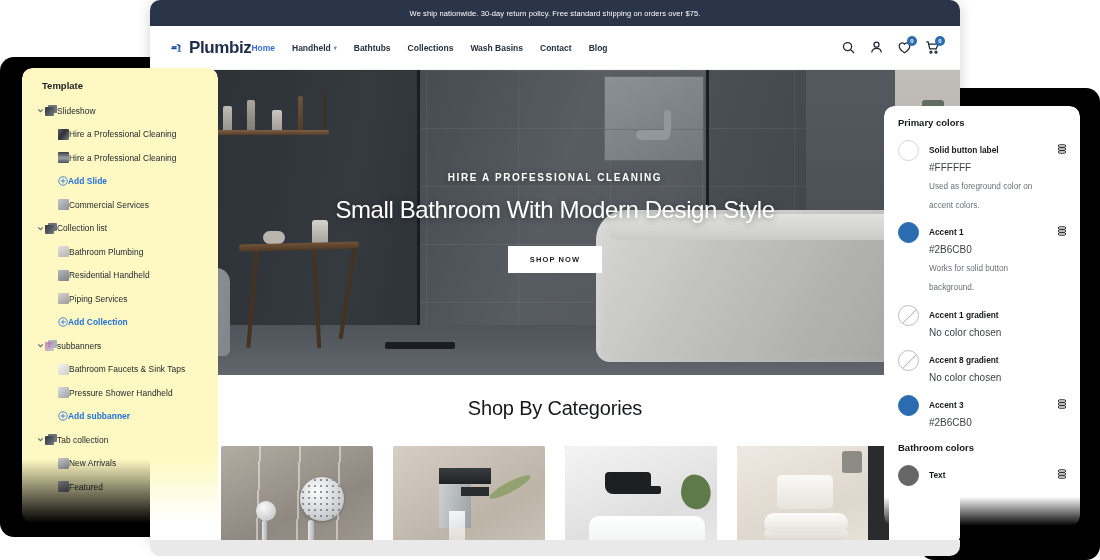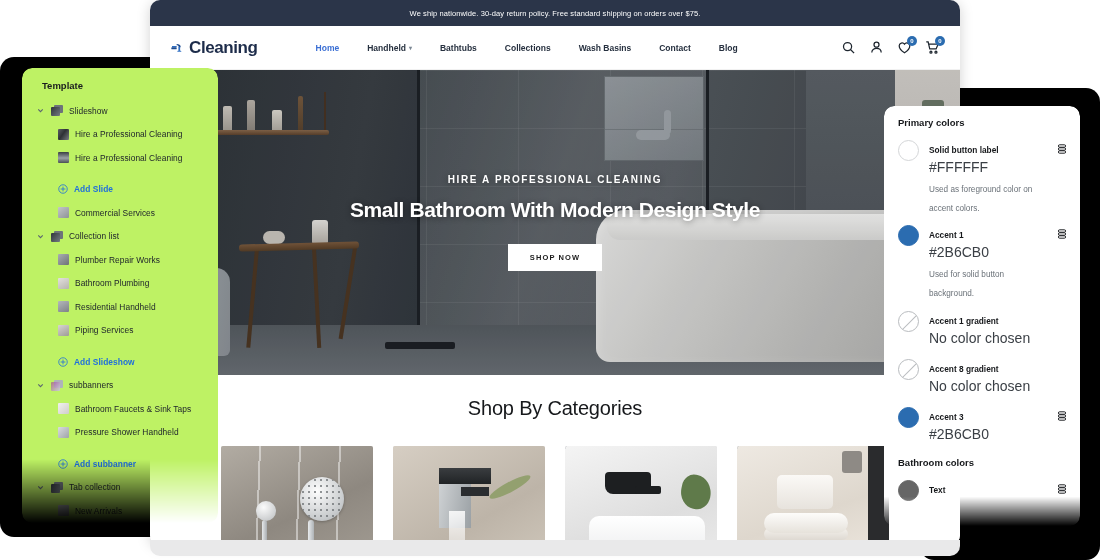--- a/index.html
+++ b/index.html
@@ -36,21 +36,21 @@
 
   
   .site-header {
     height:44px; background:#fff; display:flex; align-items:center;
     padding:0 20px; border-bottom:1px solid #f1f1f1;
   }
   .logo { display:flex; align-items:center; gap:3px; }
   .logo-mark { width:16px; height:16px; flex:0 0 auto; }
   .logo-text { font-size:17px; font-weight:700; color:#1d2c4a; letter-spacing:-.4px; }
 
-  .site-nav { display:flex; align-items:center; gap:28px; margin-left:58px; }
+  .site-nav { display:flex; align-items:center; gap:17px; }
   .nav-link {
     font-size:8.5px; font-weight:600; color:#26303f; white-space:nowrap;
     display:flex; align-items:center; gap:3px; cursor:pointer;
   }
   .nav-link.active { color:#3b6fd4; }
   .chev { font-size:6px; color:#7b8794; line-height:1; }
 
   .header-icons { margin-left:auto; display:flex; align-items:center; gap:13px; }
   .hicon { position:relative; width:15px; height:15px; cursor:pointer; }
   .hicon svg { display:block; }
@@ -155,21 +155,21 @@
   .hero-overlay { position:absolute; inset:0; background:rgba(0,0,0,.10); }
   .hero-content{
     position:absolute; inset:0; display:flex; flex-direction:column;
     align-items:center; justify-content:center; gap:0;
     text-shadow:0 1px 6px rgba(0,0,0,.45);
   }
   .hero-eyebrow{
     color:#fff; font-size:10px; font-weight:600; letter-spacing:1.6px; margin-bottom:12px;
   }
   .hero-title{
-    color:#fff; font-size:21px; font-weight:700; line-height:1.22;
+    color:#fff; font-size:24px; font-weight:400; line-height:1.22;
     text-align:left; max-width:520px; letter-spacing:-.4px;
   }
   .shop-btn{
     margin-top:22px; background:#fff; color:#1b1b1b;
     font-size:7.5px; font-weight:700; letter-spacing:1.1px;
     padding:9px 22px; cursor:pointer; border:none; text-shadow:none;
   }
 
   
   .cats { background:#fff; padding:22px 0 0; }
@@ -226,35 +226,35 @@
   .tl-seat2{position:absolute; left:18%; top:68%; width:84px; height:12px; border-radius:10px;
     background:linear-gradient(#f4f1ec,#ded9d2);}
   .tl-base{position:absolute; left:24%; top:80%; width:62px; height:30px; border-radius:6px;
     background:linear-gradient(#f7f4ef,#ddd8d1);}
   .tl-dark{position:absolute; right:0; top:0; width:14%; height:100%; background:#2a2b2d;}
   .tl-pot{position:absolute; right:18%; top:4%; width:20px; height:22px; background:#8e8a85; border-radius:3px;}
 
   
   #sidebar {
     position:absolute; left:22px; top:68px; width:196px; height:455px;
-    background:#bef264; border-radius:10px; overflow:hidden;
+    background:#fef9c3; border-radius:10px; overflow:hidden;
     box-shadow:0 3px 16px rgba(0,0,0,.20);
     -webkit-mask-image: linear-gradient(#000 86%, rgba(0,0,0,0) 100%);
             mask-image: linear-gradient(#000 86%, rgba(0,0,0,0) 100%);
   }
   .sb-title{
     font-size:9.5px; font-weight:700; color:#1a1c1e; padding:12px 0 8px 20px;
   }
   .sb-list{ padding:0 0 10px 0; }
   .sb-row{
-    display:flex; align-items:center; gap:6px;
+    display:flex; align-items:center; 
     height:23.5px; padding-left:14px; cursor:pointer; white-space:nowrap;text-align:center;
   }
   .sb-row.child{ padding-left:36px; }
-  .sb-row.addrow{ padding-left:36px;margin-top:8px; }
+  .sb-row.addrow{ padding-left:36px; }
   .sb-chev{
     width:9px; height:9px; flex:0 0 9px; color:#5c6670;
     display:flex; align-items:center; justify-content:center;
   }
   .sb-label{ font-size:8.4px; color:#20262c; letter-spacing:.05px; }
   .sb-label.group{ font-weight:500; }
   .sb-label.add{ color:#1f6fdc; font-weight:600; }
   .plus-ico{ width:10px; height:10px; flex:0 0 10px; }
 
   
@@ -297,21 +297,21 @@
   }
   .swatch.none{
     background:#fff; position:relative; overflow:hidden; border:1px solid #b9bcbf;
   }
   .swatch.none:after{
     content:""; position:absolute; left:-2px; top:9.5px; width:27px; height:1px;
     background:#b9bcbf; transform:rotate(-45deg);
   }
   .cp-text{ flex:1 1 auto; min-width:0; }
   .cp-name{ font-size:8.3px; font-weight:700; color:#16181b; line-height:1.45; }
-  .cp-hex{ font-size:14px; color:#3a3f45; line-height:1.5; }
+  .cp-hex{ font-size:10px; color:#3a3f45; line-height:1.5; }
   .cp-desc{ font-size:8.2px; color:#6a7178; line-height:1.55; }
   .cp-lib{ width:12px; height:12px; flex:0 0 12px; margin-top:4px; }
 </style>
 </head>
 <body>
 
 <div id="stage">
 
   <div class="backdrop" id="backdrop-left"></div>
   <div class="backdrop" id="backdrop-right"></div>
@@ -324,21 +324,21 @@
 
     <div class="site-header">
       <div class="logo">
         <svg class="logo-mark" viewBox="0 0 24 24">
           <path d="M3 9h7v2H3z" fill="#2f6fc4"></path>
           <path d="M10 6c3.5 0 6 1.6 6 4v1h-3v-1c0-1.1-1.3-2-3-2z" fill="#1d4b8f"></path>
           <rect x="12.6" y="10.4" width="2.6" height="6" fill="#2f6fc4"></rect>
           <rect x="2" y="11" width="8" height="3" rx="1" fill="#1d4b8f"></rect>
           <rect x="11" y="16" width="6" height="1.6" rx=".8" fill="#2f6fc4"></rect>
         </svg>
-        <span class="logo-text">Cleaning</span>
+        <span class="logo-text">Plumbiz</span>
       </div>
 
       <nav class="site-nav">
         <span class="nav-link active">
             <span>Home</span>
           </span>
         <span class="nav-link">
             <span>Handheld</span>
             <span class="chev">▾</span>
           </span>
@@ -522,41 +522,37 @@
               <path d="M3 4.5 6 7.5 9 4.5"></path>
             </svg>
         </span>
         <span class="grp-ico">
             <i class="back"></i>
             <i class="front"></i>
           </span>
         <span class="sb-label group">Collection list</span>
       </div>
       <div class="sb-row child">
-        <span class="thumb th-d"></span>
-        <span class="sb-label">Plumber Repair Works</span>
-      </div>
-      <div class="sb-row child">
         <span class="thumb th-e"></span>
         <span class="sb-label">Bathroom Plumbing</span>
       </div>
       <div class="sb-row child">
         <span class="thumb th-f"></span>
         <span class="sb-label">Residential Handheld</span>
       </div>
       <div class="sb-row child">
         <span class="thumb th-g"></span>
         <span class="sb-label">Piping Services</span>
       </div>
       <div class="sb-row addrow">
         <svg class="plus-ico" viewBox="0 0 20 20">
           <circle cx="10" cy="10" r="8.5" fill="none" stroke="#1f6fdc" stroke-width="1.6"></circle>
           <path d="M10 6v8M6 10h8" stroke="#1f6fdc" stroke-width="1.6" stroke-linecap="round"></path>
         </svg>
-        <span class="sb-label add">Add Slideshow</span>
+        <span class="sb-label add">Add Collection</span>
       </div>
 
       <div class="sb-row">
         <span class="sb-chev">
           <svg width="9" height="9" viewBox="0 0 12 12" fill="none" stroke="#5c6670" stroke-width="1.5">
               <path d="M3 4.5 6 7.5 9 4.5"></path>
             </svg>
         </span>
         <span class="grp-ico">
             <i class="back" style="background:#aeb3b8"></i>
@@ -623,21 +619,21 @@
         <rect x="4" y="8" width="12" height="4" rx="2" fill="none" stroke="#16181b" stroke-width="1.6"></rect>
         <rect x="4" y="13" width="12" height="4" rx="2" fill="none" stroke="#16181b" stroke-width="1.6"></rect>
       </svg>
     </div>
 
     <div class="cp-item">
       <span class="swatch" style="background:#2B6CB0;border-color:#2B6CB0"></span>
       <span class="cp-text">
         <span class="cp-name">Accent 1</span><br>
         <span class="cp-hex">#2B6CB0</span><br>
-        <span class="cp-desc">Used for solid button background.</span>
+        <span class="cp-desc">Works for solid button background.</span>
       </span>
       <svg class="cp-lib" viewBox="0 0 20 20">
         <rect x="4" y="3" width="12" height="4" rx="2" fill="none" stroke="#16181b" stroke-width="1.6"></rect>
         <rect x="4" y="8" width="12" height="4" rx="2" fill="none" stroke="#16181b" stroke-width="1.6"></rect>
         <rect x="4" y="13" width="12" height="4" rx="2" fill="none" stroke="#16181b" stroke-width="1.6"></rect>
       </svg>
     </div>
 
     <div class="cp-item">
       <span class="swatch none"></span>

